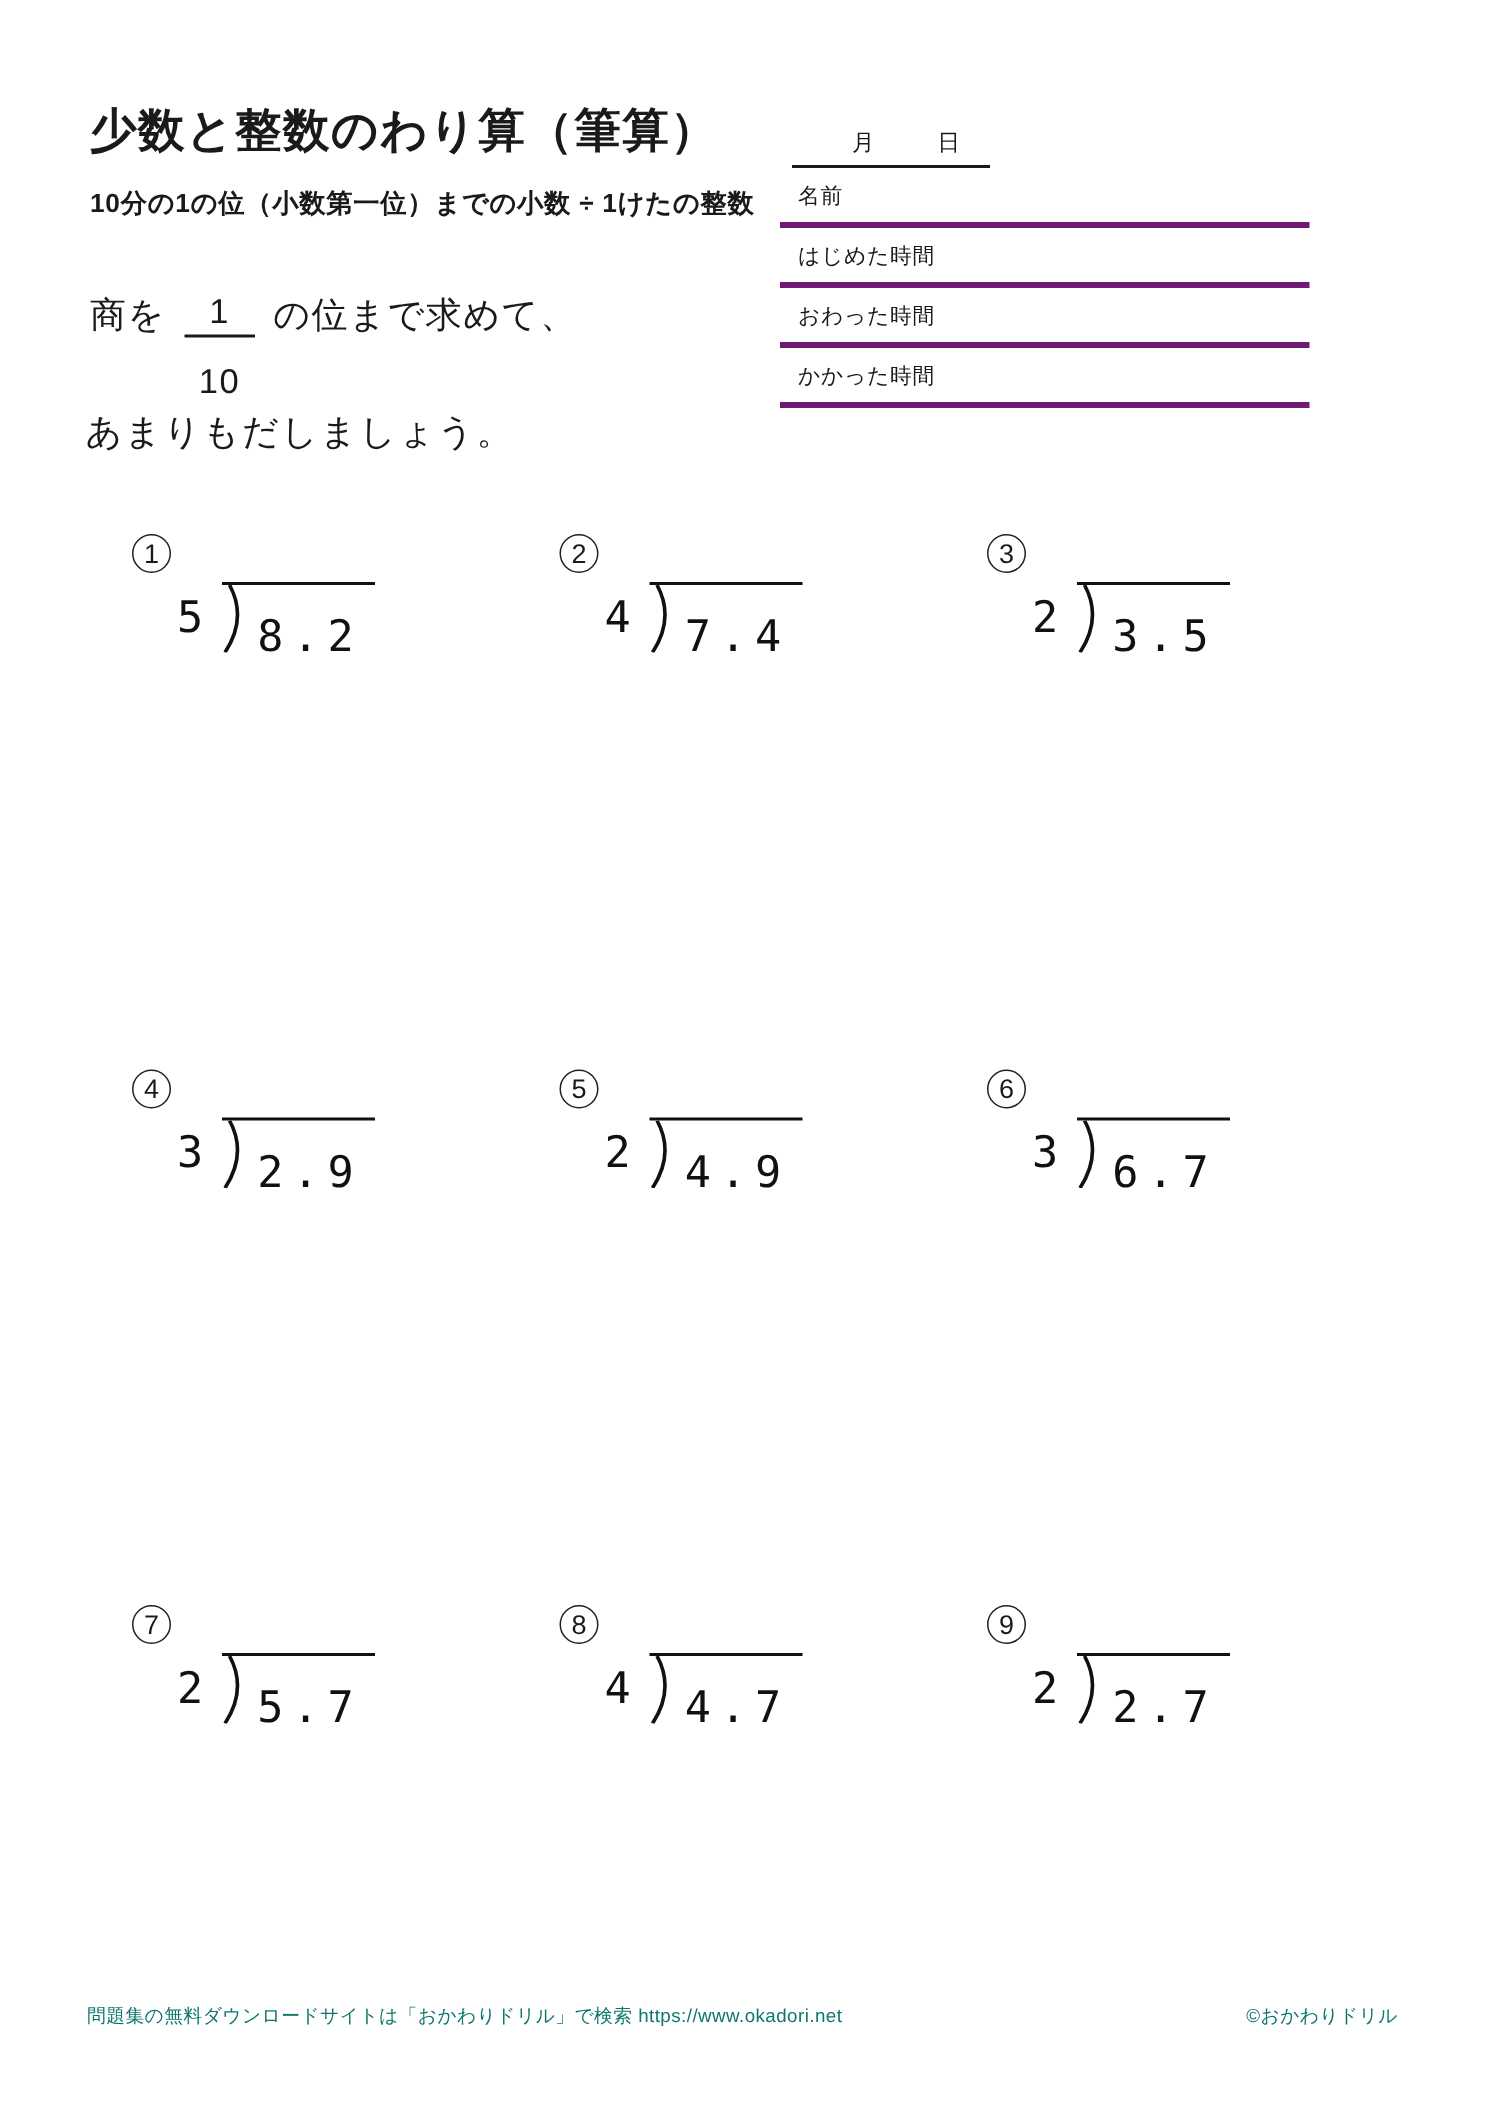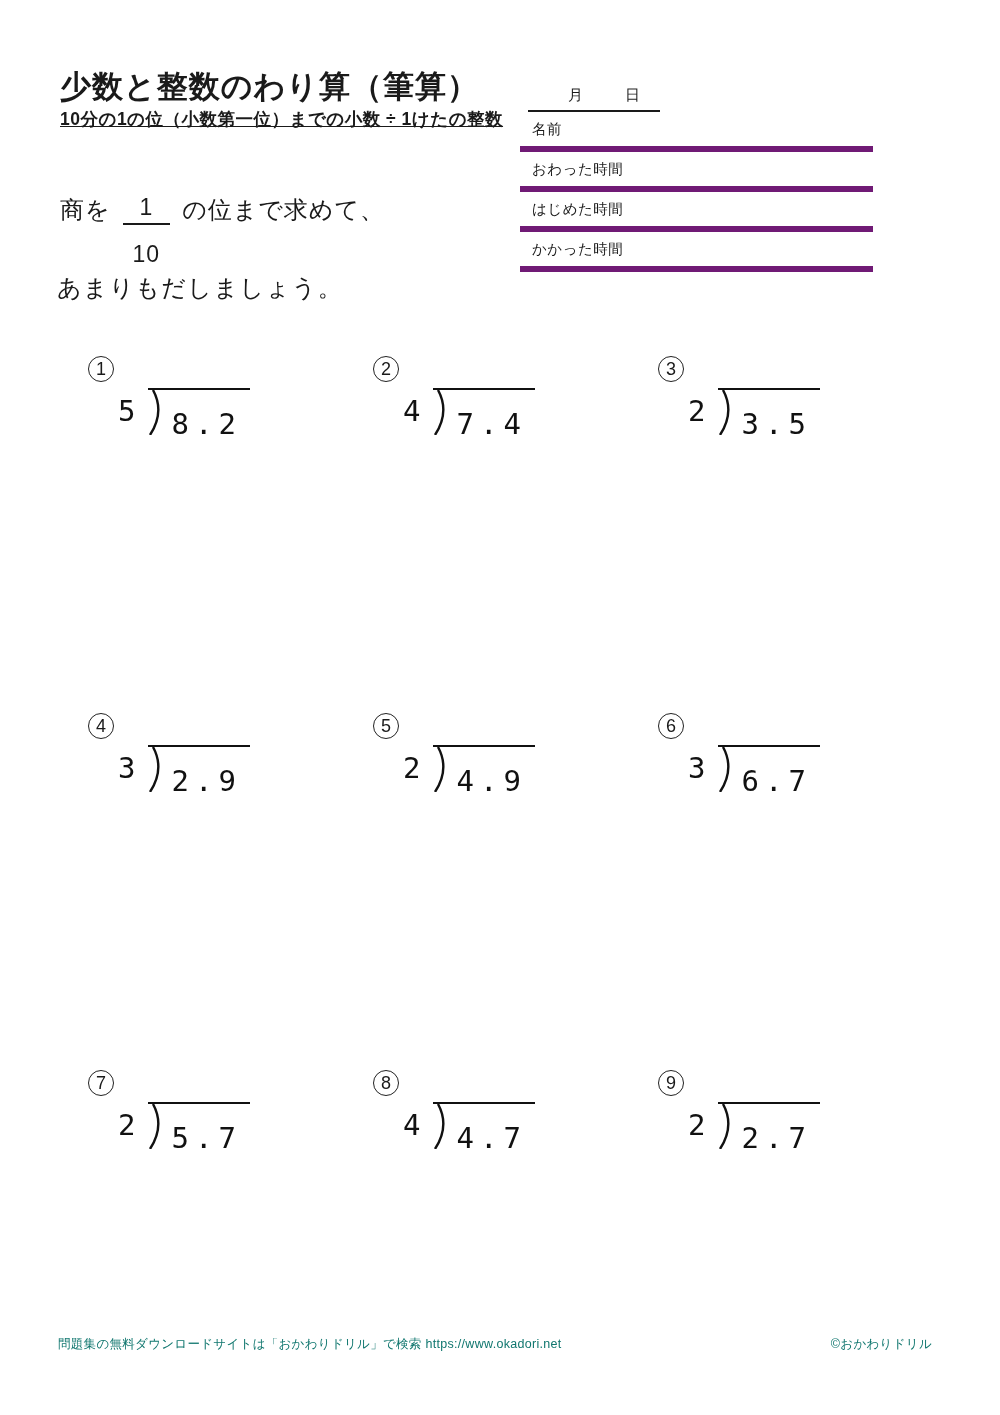--- a/index.html
+++ b/index.html
@@ -19,45 +19,44 @@
 
   
   .header-left { position: absolute; left: 60px; top: 68px; }
   .page-title {
     font-size: 31px;
     font-weight: 700;
     letter-spacing: 1px;
     line-height: 1.25;
   }
   .page-subtitle {
-    margin-top: 0;
+    margin-top: 16px;
     font-size: 17.5px;
     font-weight: 600;
     letter-spacing: 0.5px;
-    text-decoration: underline;
   }
 
   
   .info-form { position: absolute; left: 520px; top: 80px; width: 353px; }
   .date-row {
     width: 132px;
     margin-left: 8px;
     height: 32px;
     display: flex;
     justify-content: space-between;
     align-items: center;
     padding: 0 20px 0 40px;
     border-bottom: 2px solid #1a1a1a;
     font-size: 15px;
   }
   .form-row {
     height: 40px;
     display: flex;
     align-items: center;
-    border-bottom: 6px solid #701a75;
+    border-bottom: 4px solid #701a75;
   }
   .form-label { font-size: 14.5px; padding-left: 12px; letter-spacing: 0.5px; }
 
   
   .instruction-line1 {
     position: absolute;
     left: 60px;
     top: 194px;
     display: flex;
     align-items: flex-start;
@@ -143,24 +142,24 @@
 
   <div class="info-form">
     <div class="date-row">
       <span>月</span>
       <span>日</span>
     </div>
     <div class="form-row">
       <span class="form-label">名前</span>
     </div>
     <div class="form-row">
+      <span class="form-label">はじめた時間</span>
+    </div>
+    <div class="form-row">
       <span class="form-label">おわった時間</span>
-    </div>
-    <div class="form-row">
-      <span class="form-label">はじめた時間</span>
     </div>
     <div class="form-row">
       <span class="form-label">かかった時間</span>
     </div>
   </div>
 
   <div class="instruction-line1">
     <span>商を</span>
     <span class="fraction">
       <span class="frac-num">1</span>

